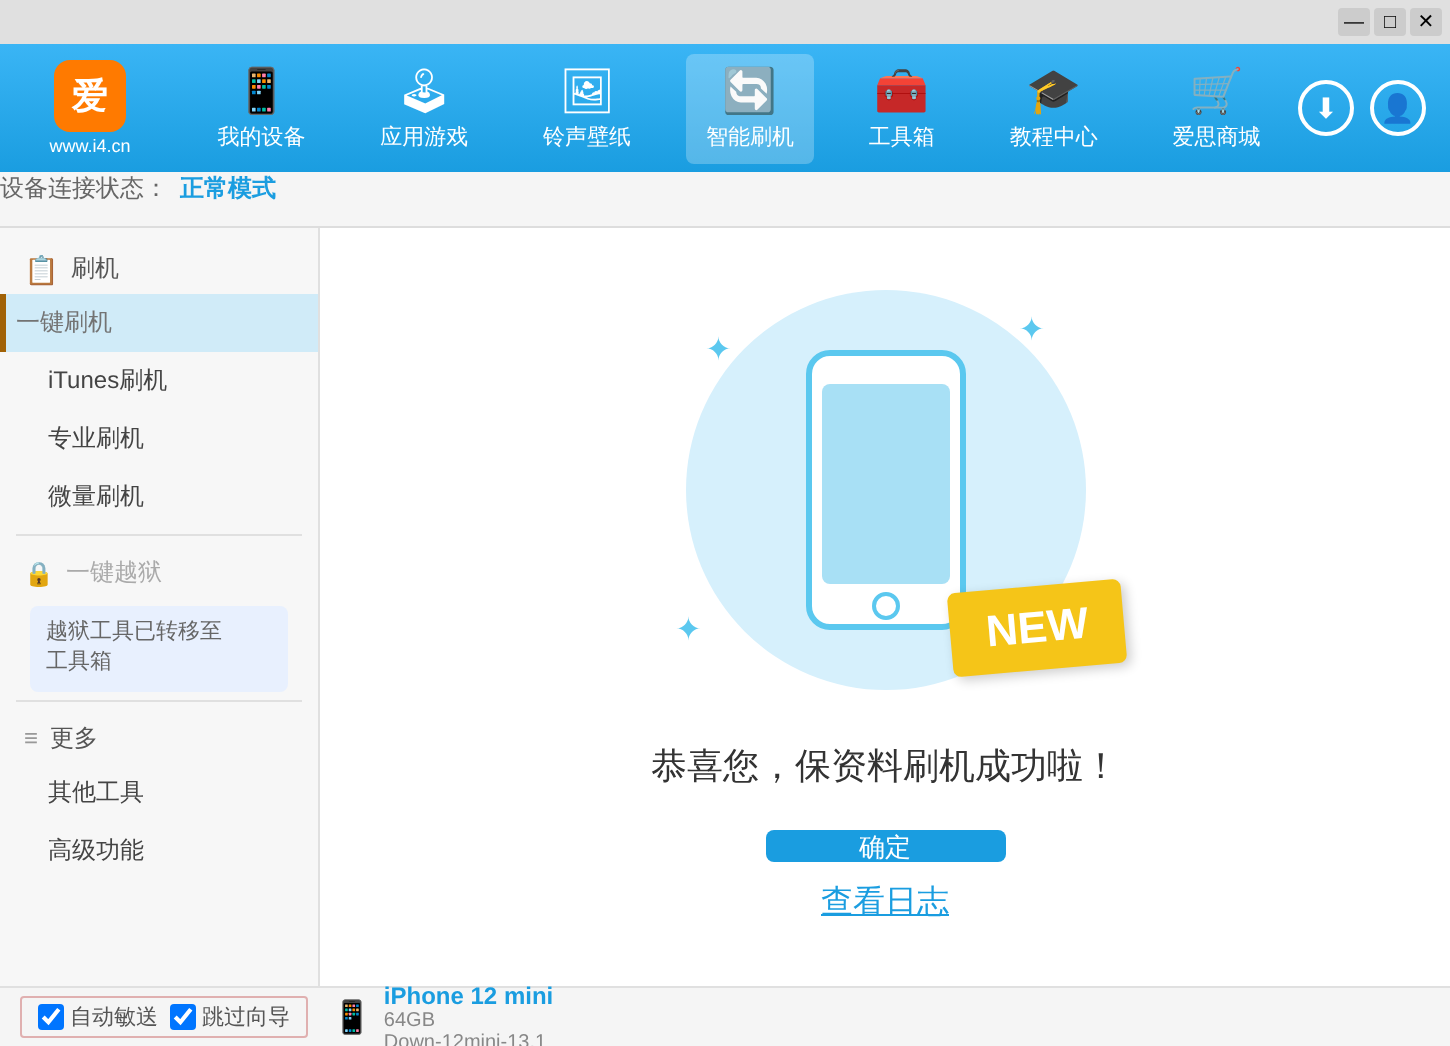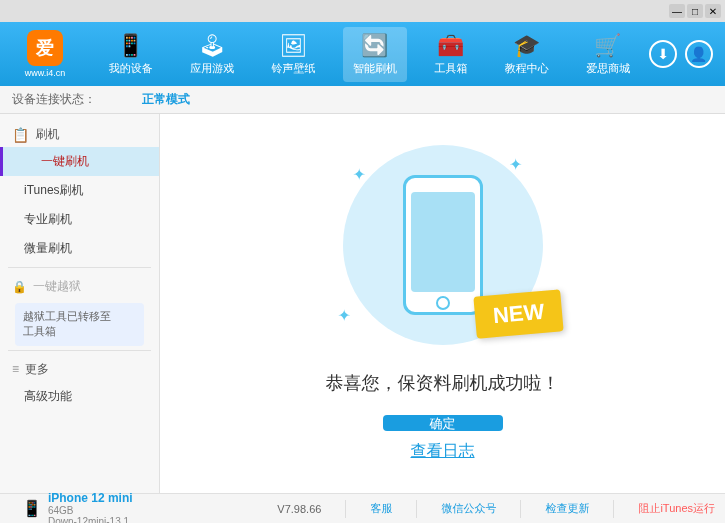--- a/index.html
+++ b/index.html
@@ -56,23 +56,23 @@
       border: 2px solid white;
       display: flex; align-items: center; justify-content: center;
       color: white; cursor: pointer; font-size: 14px;
     }
 
     
     .status-bar {
       height: 28px;
       background: #f5f5f5;
       border-bottom: 1px solid #ddd;
-      display: flex; align-items: center;
-      padding: 0 12px;
-      font-size: 12px; color: #333; gap: 40px;
+      display: flex; align-items: flex-start;
+      padding: 0 0;
+      font-size: 12px; color: #333;
     }
     .status-label { color: #666; }
     .status-value { color: #1a9de0; font-weight: bold; margin-left: 6px; }
 
     
     .main { display: flex; height: calc(523px - 22px - 64px - 28px - 30px); }
 
     
     .sidebar {
       width: 160px;
@@ -86,23 +86,23 @@
       padding: 6px 12px 4px;
       color: #555; font-size: 12px;
     }
     .sidebar-section-header .icon { margin-right: 6px; color: #1a9de0; font-size: 14px; }
     .sidebar-item {
       padding: 6px 16px 6px 24px;
       color: #444; font-size: 12px; cursor: pointer;
     }
     .sidebar-item.active {
       background: #d0ebf8;
-      color: #b91c1c;
-      border-left: 3px solid #6d28d9;
-      padding-left: 38px;
+      color: #737373;
+      border-left: 3px solid #a16207;
+      padding-left: 5px;
     }
     .sidebar-divider { height: 1px; background: #e0e0e0; margin: 4px 8px; }
     .sidebar-note {
       background: #e8f0fe;
       margin: 4px 15px;
       padding: 6px 8px;
       border-radius: 4px;
       color: #666; font-size: 11px;
       line-height: 1.4;
     }
@@ -320,20 +320,23 @@
 
     <div class="sidebar-note">
       <span>越狱工具已转移至<br>工具箱</span>
     </div>
 
     <div class="sidebar-divider"></div>
 
     <div class="sidebar-section-header2">
       <span class="sidebar-icon-eq">≡</span>
       <span>更多</span>
+    </div>
+    <div class="sidebar-item">
+      <span>其他工具</span>
     </div>
     <div class="sidebar-item">
       <span>高级功能</span>
     </div>
   </div>
 
   <div class="content">
 
     <div class="phone-illustration">
       <div class="circle-bg">
@@ -349,35 +352,34 @@
     </div>
 
     <div class="success-text">恭喜您，保资料刷机成功啦！</div>
     <button class="confirm-btn">确定</button>
     <a class="goto-link">查看日志</a>
   </div>
 </div>
 
 <div class="bottom-bar">
   <div class="bottom-main">
+    <div class="checkbox-group">
+      <label class="checkbox-item">
+        <input type="checkbox" checked="" style="">
+        <span>自动敏送</span>
+      </label>
+      <label class="checkbox-item">
+        <input type="checkbox" checked="" style="">
+        <span>跳过向导</span>
+      </label>
+    </div>
 
     <div class="device-section">
       <span class="phone-icon-small">📱</span>
       <div class="device-info">
         <span class="device-name">iPhone 12 mini</span>
         <span class="device-detail">64GB</span>
         <span class="device-detail">Down-12mini-13.1</span>
       </div>
     </div>
   </div>
 
-  <div class="bottom-right">
-    <span class="bottom-status">V7.98.66</span>
-    <div class="bottom-divider"></div>
-    <span class="bottom-status" style="cursor:pointer;color:#1a9de0;">客服</span>
-    <div class="bottom-divider"></div>
-    <span class="bottom-status" style="cursor:pointer;color:#1a9de0;">微信公众号</span>
-    <div class="bottom-divider"></div>
-    <span class="bottom-status" style="cursor:pointer;color:#1a9de0;">检查更新</span>
-    <div class="bottom-divider"></div>
-    <span class="itunes-stop">阻止iTunes运行</span>
-  </div>
 </div>
 
 </body></html>

